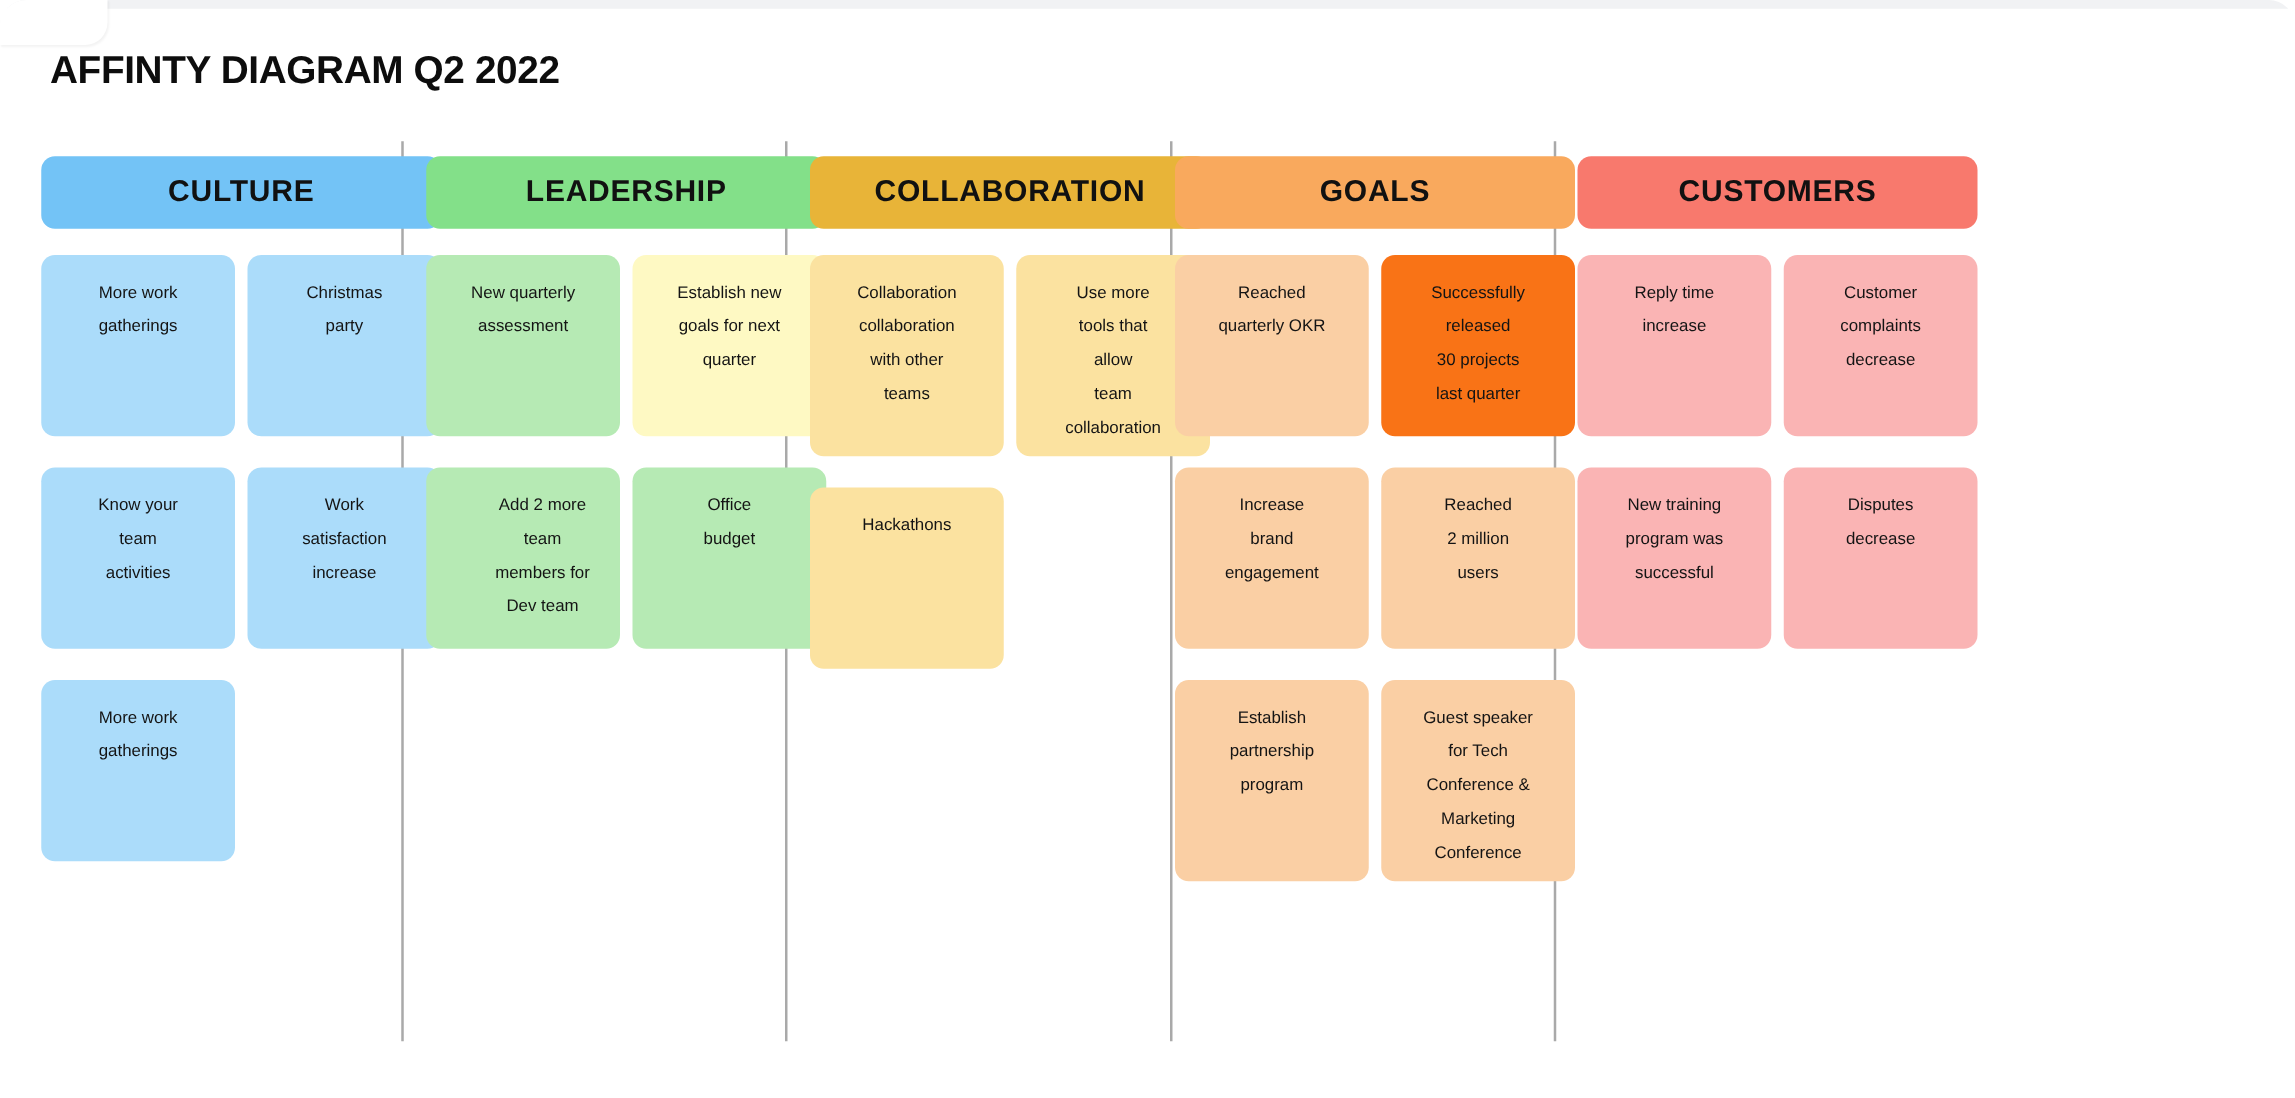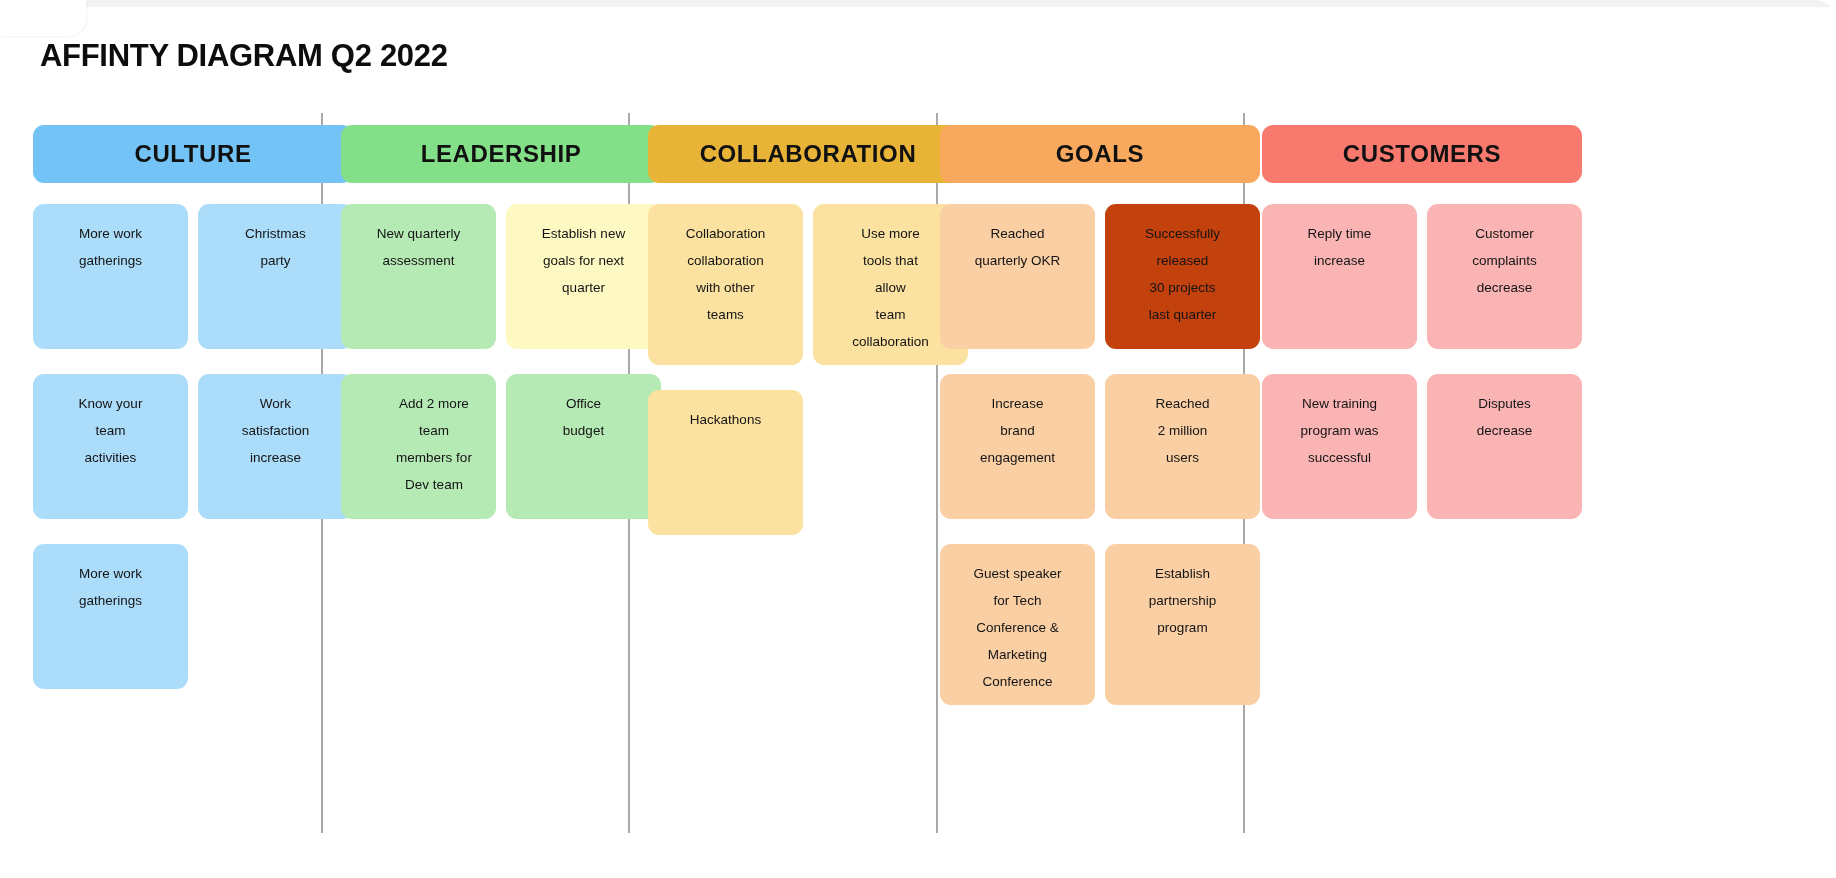--- a/index.html
+++ b/index.html
@@ -197,48 +197,48 @@
           </div>
         </div>
       </div>
       <div class="column" style="left: 940px;">
         <div class="col-header" style="background: rgb(249, 169, 93);">GOALS</div>
         <div class="cards">
           <div class="card" style="background: rgb(250, 207, 164);">
             <div>Reached</div>
             <div>quarterly OKR</div>
           </div>
-          <div class="card" style="background: #c2410c;">
+          <div class="card" style="background: #f97316;">
             <div>Successfully</div>
             <div>released</div>
             <div>30 projects</div>
             <div>last quarter</div>
           </div>
           <div class="card" style="background: rgb(250, 207, 164);">
             <div>Increase</div>
             <div>brand</div>
             <div>engagement</div>
           </div>
           <div class="card" style="background: rgb(250, 207, 164);">
             <div>Reached</div>
             <div>2 million</div>
             <div>users</div>
+          </div>
+          <div class="card" style="background: rgb(250, 207, 164);">
+            <div>Establish</div>
+            <div>partnership</div>
+            <div>program</div>
           </div>
           <div class="card card-tall" style="background: rgb(250, 207, 164);">
             <div>Guest speaker</div>
             <div>for Tech</div>
             <div>Conference &amp;</div>
             <div>Marketing</div>
             <div>Conference</div>
           </div>
-          <div class="card" style="background: rgb(250, 207, 164);">
-            <div>Establish</div>
-            <div>partnership</div>
-            <div>program</div>
-          </div>
         </div>
       </div>
       <div class="column" style="left: 1262px;">
         <div class="col-header" style="background: rgb(248, 121, 109);">CUSTOMERS</div>
         <div class="cards">
           <div class="card" style="background: rgb(250, 180, 180);">
             <div>Reply time</div>
             <div>increase</div>
           </div>
           <div class="card" style="background: rgb(250, 180, 180);">

